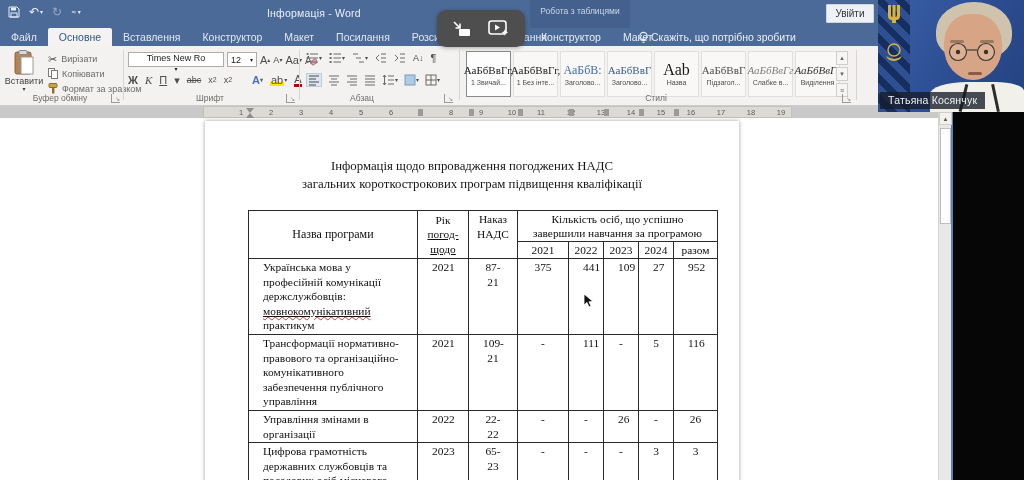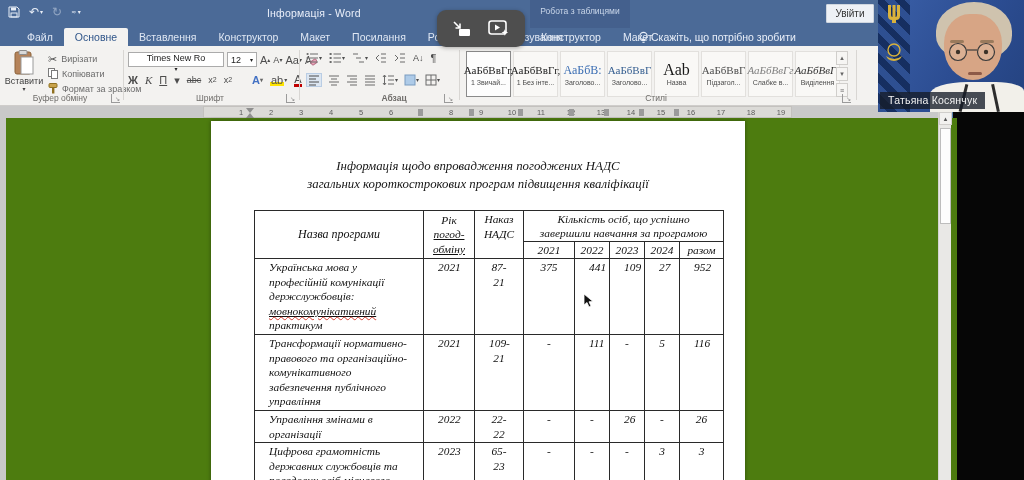--- a/index.html
+++ b/index.html
@@ -19,21 +19,21 @@
   .qat svg { display:block; }
   .qat .dim { opacity:.45; }
   .caret { font-size:6px; line-height:6px; }
   .win-title { position:absolute; left:267px; top:7px; font-size:10.5px; color:#eaeffa; letter-spacing:.2px; }
   .ctx-panel { position:absolute; left:530px; top:0; width:100px; height:46px; background:#44608d; }
   .ctx-label { position:absolute; left:0; top:6px; width:100px; text-align:center; font-size:8.5px; color:#c9d6e9; }
   .signin { position:absolute; left:826px; top:4px; width:48px; height:19px; background:#eef1f6; border:1px solid #cfd6df;
             font-size:10px; color:#333; display:flex; align-items:center; justify-content:center; border-radius:1px; }
 
   
-  .tabrow { position:absolute; left:16px; top:28px; width:953px; height:18px; background:transparent; display:flex; }
+  .tabrow { position:absolute; left:0; top:28px; width:953px; height:18px; background:transparent; display:flex; }
   .tabrow-bg { position:absolute; left:0; top:28px; width:953px; height:18px; background:#4b6a97; }
   .tab { position:relative; padding:0 11px; font-size:10.5px; color:#dfe7f3; display:flex; align-items:center; height:18px; }
   .tab.active { background:#f4f3f1; color:#30568a; border-radius:2px 2px 0 0; }
   .ctx-tabs { position:absolute; left:530px; top:28px; height:18px; display:flex; }
   .ctx-tabs .tab { color:#e4ebf6; }
   .tellme { position:absolute; left:638px; top:28px; height:18px; display:flex; gap:2px; align-items:center; font-size:10.5px; color:#e8eef8; }
 
   
   .ribbon { position:absolute; left:0; top:46px; width:953px; height:60px; background:#f3f2f0; border-bottom:1px solid #cfcdcb; }
   .grp-div { position:absolute; top:4px; height:50px; width:1px; background:#d8d6d3; }
@@ -71,21 +71,21 @@
   .styles-arrows span { border:1px solid #d0cecb; width:12px; height:14px; display:flex; align-items:center; justify-content:center; background:#f6f5f3; }
 
   
   .ruler { position:absolute; left:203px; top:106px; width:589px; height:12px; background:#dbdad7; border:1px solid #c3c1be; }
   .ruler-num { position:absolute; top:1px; width:30px; text-align:center; font-size:7.5px; color:#5a5a5a; }
   .col-marker { position:absolute; top:2px; width:5px; height:7px; background:#9b9b9b; }
   .indent-marker { position:absolute; top:1px; width:0; height:0; border-left:4px solid transparent; border-right:4px solid transparent; }
   .ind-t { border-top:5px solid #8f8f8f; } .ind-b { border-bottom:5px solid #8f8f8f; top:6px; }
 
   
-  .docarea { position:absolute; left:6px; top:118px; width:951px; height:362px; background:#4d7c0f;font-style:italic; }
+  .docarea { position:absolute; left:0; top:118px; width:951px; height:362px; background:#ffffff; }
   .page { position:absolute; left:205px; top:3px; width:534px; height:380px; background:#fff;
           box-shadow:0 0 4px rgba(0,0,0,.4); overflow:hidden; font-family:"Liberation Serif", serif; color:#111; }
   .doc-title { position:absolute; left:0; top:36px; width:100%; text-align:center; font-size:12.8px; line-height:18px; color:#151515; }
   table.doc-table { position:absolute; left:43px; top:89px; border-collapse:collapse; table-layout:fixed; width:469px;
                     font-size:11.4px; line-height:14.6px; color:#101010; }
   .doc-table td, .doc-table th { border:1px solid #2a2a2a; font-weight:normal; padding:1px 14px; vertical-align:top; }
   .doc-table th { vertical-align:middle; text-align:center; padding:1px 2px; }
   .doc-table th.group { line-height:14px; }
   .doc-table td.num { text-align:center; }
   .doc-table tr.years th { height:16px; line-height:14px; }
@@ -374,21 +374,21 @@
         </span>
       <span class="ico">
           <svg width="12" height="12" viewBox="0 0 12 12">
             <rect x="1" y="1" width="10" height="10" fill="none" stroke="#6b6b6b"></rect>
             <line x1="6" y1="1" x2="6" y2="11" stroke="#6b6b6b"></line>
             <line x1="1" y1="6" x2="11" y2="6" stroke="#6b6b6b"></line>
           </svg>
           <span class="caret">▾</span>
         </span>
     </div>
-    <div class="grp-label" style="left:316px;width:156px;font-weight:bold;">Абзац</div>
+    <div class="grp-label" style="left:284px;width:156px;">Абзац</div>
     <div class="launcher" style="left:444px;">↘</div>
     <div class="grp-div" style="left:459px;"></div>
 
     <div class="styles-wrap" id="stylesWrap">
         <div class="style-card selected">
           <div class="pv normal">АаБбВвГг,</div>
           <div class="nm">1 Звичай...</div>
         </div>
         <div class="style-card">
           <div class="pv normal">АаБбВвГг,</div>
@@ -476,21 +476,21 @@
             <col style="width:35px">
           <col style="width:35px">
             <col style="width:44px">
         </colgroup>
         <thead id="docTableHead">
             <tr>
               <th rowspan="2" style="font-size: 12px;">Назва програми</th>
               <th rowspan="2">
                 <div>Рік</div>
                 <div class="u">погод-</div>
-                <div class="u">обміну</div>
+                <div class="u">щодо</div>
               </th>
               <th rowspan="2" style="vertical-align: top;">
                 <div>Наказ</div>
                 <div>НАДС</div>
               </th>
               <th colspan="5" class="group">
                 <div>Кількість осіб, що успішно</div>
                 <div>завершили навчання за програмою</div>
               </th>
             </tr>

